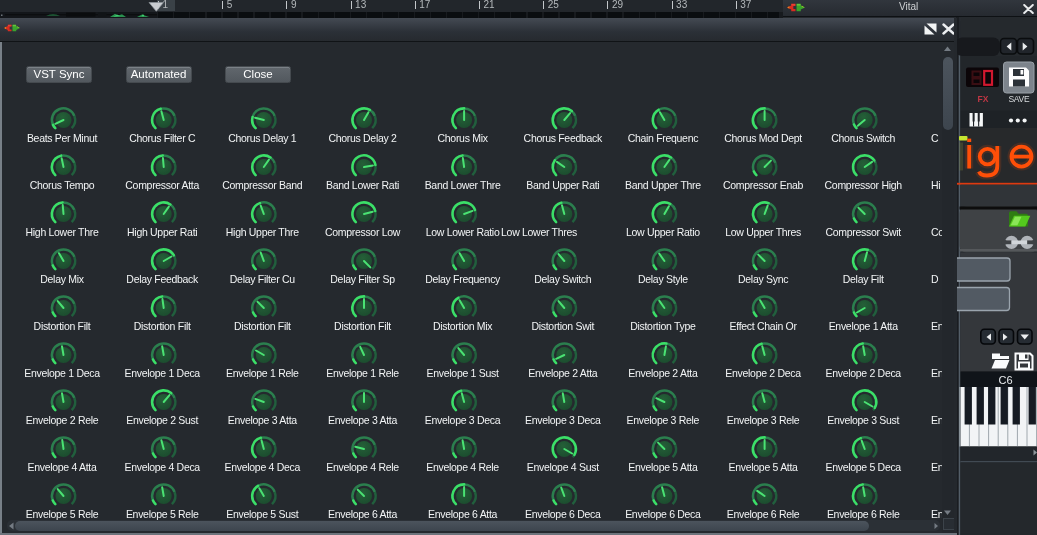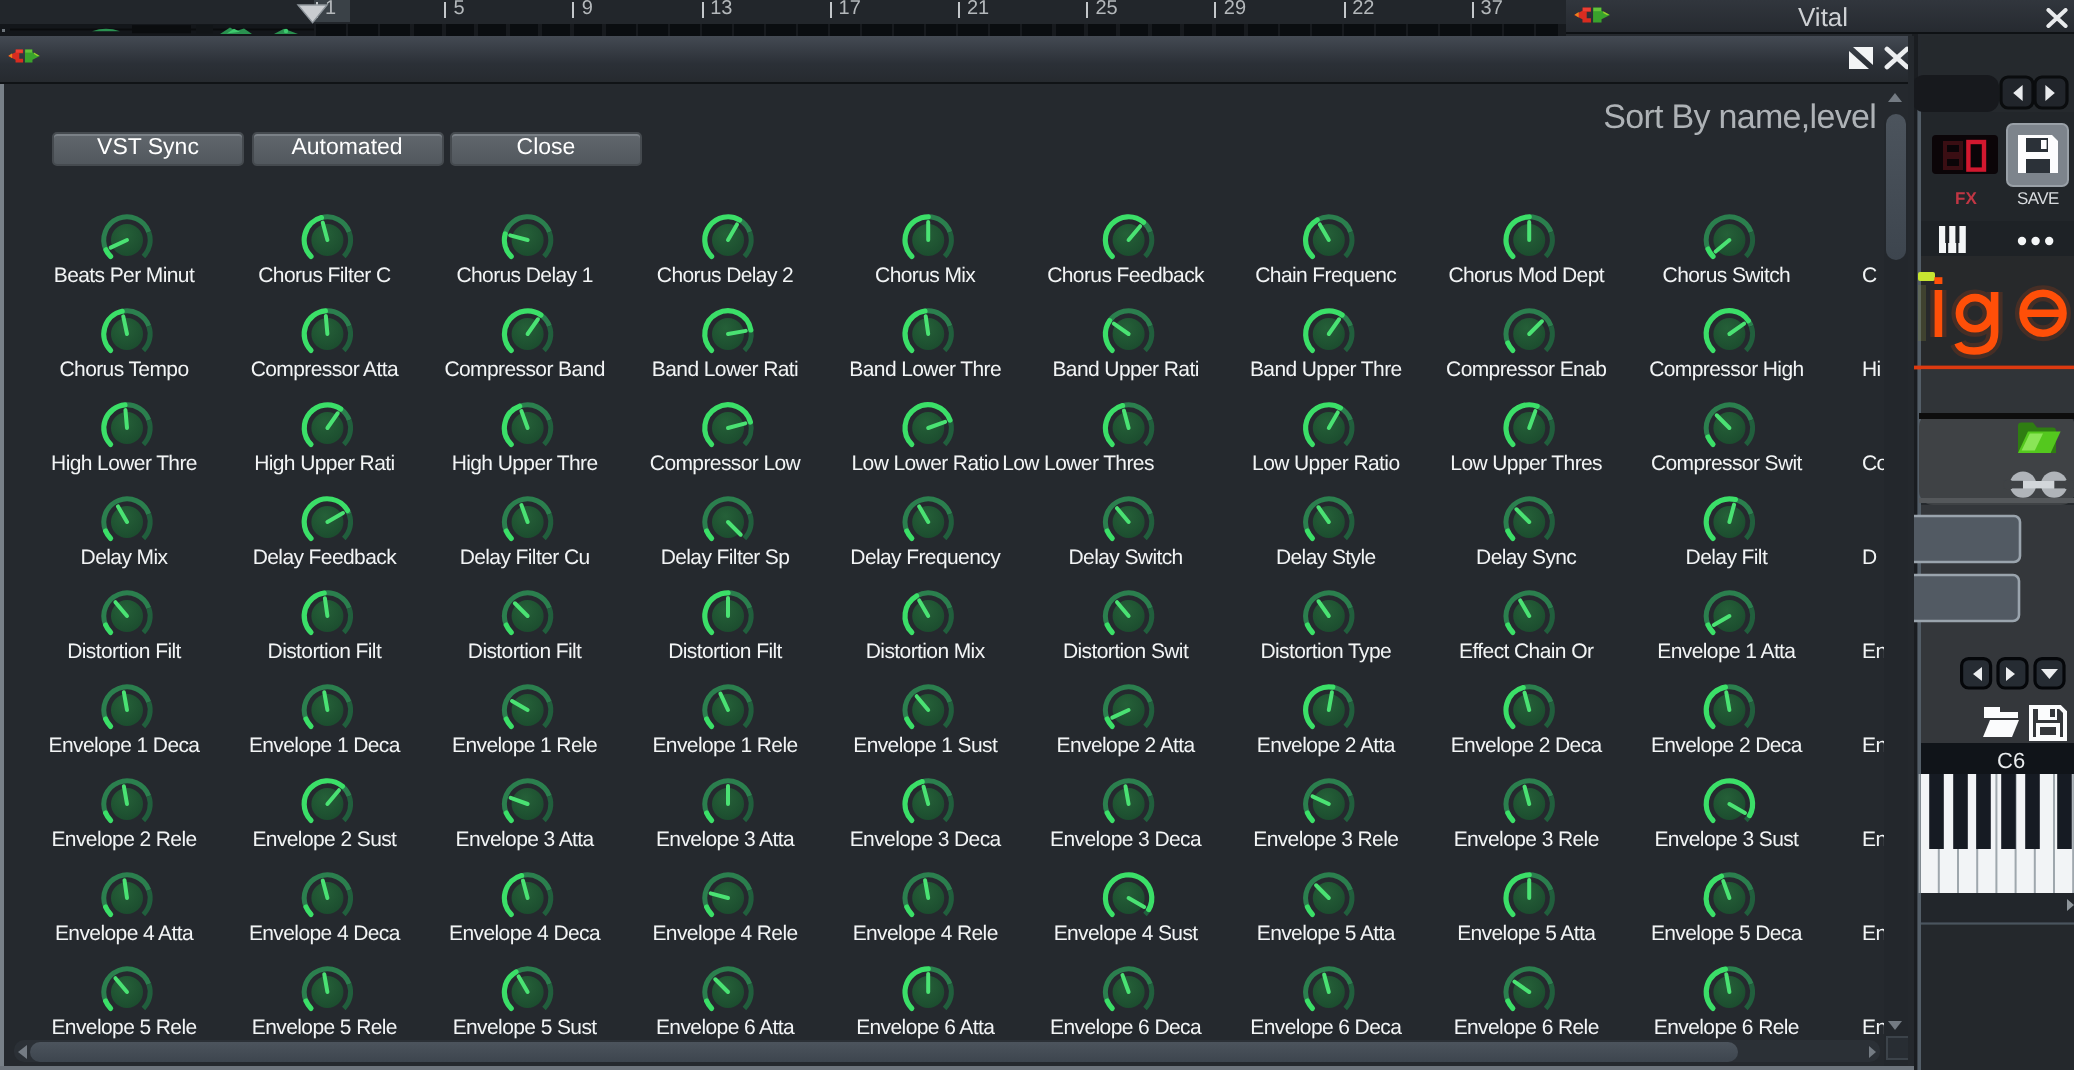--- a/index.html
+++ b/index.html
@@ -6,28 +6,28 @@
 .abs{position:absolute}
 #timeline{position:absolute;left:0;top:0;width:783px;height:22px;background:#22262b}
 .tick{position:absolute;top:1px;width:1px;height:8px;background:#c3c7ca}
 .tnum{position:absolute;top:-1px;font-size:10px;color:#b4b8bb}
 #cellrow{position:absolute;left:156px;top:11.5px;width:627px;height:6.5px;background:#171a1e}
 #trackL{position:absolute;left:0;top:11.5px;width:157px;height:6.5px;background:#13161a}
 .cell{position:absolute;top:11.5px;height:6px;background:#0a0d10}
 #curbar{position:absolute;left:157px;top:0;width:17.5px;height:11px;background:#3a4147}
 #vtitle{position:absolute;left:783px;top:0;width:254px;height:17px;
 background:linear-gradient(#31363d,#262a30);border-bottom:1.5px solid #0e1114}
-#vtitle .t{position:absolute;left:116px;top:1px;font-size:13px;color:#ced1d4}
+#vtitle .t{position:absolute;left:116px;top:1px;font-size:10px;color:#ced1d4}
 #dlg{position:absolute;left:0;top:18px;width:956.5px;height:517px;background:#25292e}
 #dtitle{position:absolute;left:0;top:0;width:956.5px;height:23.5px;
 background:linear-gradient(#444a53,#2b3037 60%,#262a2f);border-bottom:1px solid #101316}
 #dlgleft{position:absolute;left:0;top:41.5px;width:1.5px;height:493.5px;background:#788088;z-index:30}
 #dlgbot{position:absolute;left:0;top:533px;width:956.5px;height:2px;background:#6d747c;z-index:30}
 #dlgright{position:absolute;left:953.5px;top:18px;width:3px;height:515px;background:#24282d;z-index:30}
-.btn{position:absolute;top:48px;width:96px;height:17px;border-radius:2.5px;
+.btn{position:absolute;top:48px;width:66px;height:17px;border-radius:2.5px;
 background:linear-gradient(#61676d,#52585e);border:1px solid #454a4f;
 box-shadow:inset 0 1px 0 #7b8187;color:#fff;font-size:11.5px;text-align:center;line-height:15px}
 #search{position:absolute;left:318px;top:36px;font-size:28px;color:#8f9294}
 #sortby{position:absolute;right:18.5px;top:31px;font-size:17px;letter-spacing:-0.35px;color:#aeb2b6;white-space:nowrap}
 .kl{position:absolute;width:120px;text-align:center;font-size:10.5px;color:#f2f4f5;
 white-space:nowrap;letter-spacing:-0.3px}
 .kc{width:13px;overflow:hidden;text-align:left}
 #vsbtrack{position:absolute;left:941.5px;top:42px;width:12.5px;height:475px;background:#23272c}
 #vsb{position:absolute;left:942.5px;top:39px;width:10.5px;height:73px;border-radius:5px;
 background:linear-gradient(#4c545d,#3d454e)}
@@ -48,21 +48,21 @@
 <div class="tnum" style="left:355.1px">13</div>
 <div class="tick" style="left:414.8px"></div>
 <div class="tnum" style="left:419.3px">17</div>
 <div class="tick" style="left:479.0px"></div>
 <div class="tnum" style="left:483.5px">21</div>
 <div class="tick" style="left:543.2px"></div>
 <div class="tnum" style="left:547.7px">25</div>
 <div class="tick" style="left:607.4px"></div>
 <div class="tnum" style="left:611.9px">29</div>
 <div class="tick" style="left:671.6px"></div>
-<div class="tnum" style="left:676.1px">22</div>
+<div class="tnum" style="left:676.1px">33</div>
 <div class="tick" style="left:735.8px"></div>
 <div class="tnum" style="left:740.3px">37</div>
 <div id="cellrow"></div>
 <div id="trackL"></div>
 <div class="cell" style="left:158.3px;width:14.8px"></div>
 <div class="cell" style="left:174.4px;width:14.8px"></div>
 <div class="cell" style="left:190.4px;width:14.8px"></div>
 <div class="cell" style="left:206.5px;width:14.8px"></div>
 <div class="cell" style="left:222.5px;width:14.8px"></div>
 <div class="cell" style="left:238.6px;width:14.8px"></div>
@@ -253,21 +253,20 @@
       <path d="M2.5,0.5 L12.5,0.5 L12.5,9.5 Z" fill="#f2f4f5"></path>
       <path d="M0.5,2.5 L10.5,11.5 L0.5,11.5 Z" fill="#f2f4f5"></path>
     </svg>
     <svg class="abs" style="left:941.5px;top:4.5px" width="13" height="12" viewBox="0 0 13 12">
       <path d="M1.5,1.5 L11.5,10.5 M11.5,1.5 L1.5,10.5" stroke="#eceef0" stroke-width="2.4" stroke-linecap="round" fill="none"></path>
     </svg>
   </div>
   <div class="btn" style="left:26px">VST Sync</div>
   <div class="btn" style="left:125.5px">Automated</div>
   <div class="btn" style="left:225px">Close</div>
-  <div id="sortby">Sort By name,level</div>
 <svg class="abs" style="left:0;top:0" width="955" height="517" viewBox="0 0 955 517">
 <defs>
         <radialGradient id="kg" cx="0.42" cy="0.32" r="0.75">
           <stop offset="0" stop-color="#256038"></stop>
           <stop offset="1" stop-color="#1b4b2e"></stop>
         </radialGradient>
       </defs>
 <circle cx="63.5" cy="102" r="8.0" fill="url(#kg)"></circle>
       <path d="M52.99,106.90A11.6,11.6 0 1 1 74.40,98.03" fill="none" stroke="#2b7f4e" stroke-width="2.5" stroke-linecap="butt"></path>
       <path d="M74.40,98.03A11.6,11.6 0 0 1 71.70,110.20" fill="none" stroke="#215f3d" stroke-width="2.5" stroke-linecap="butt"></path>

